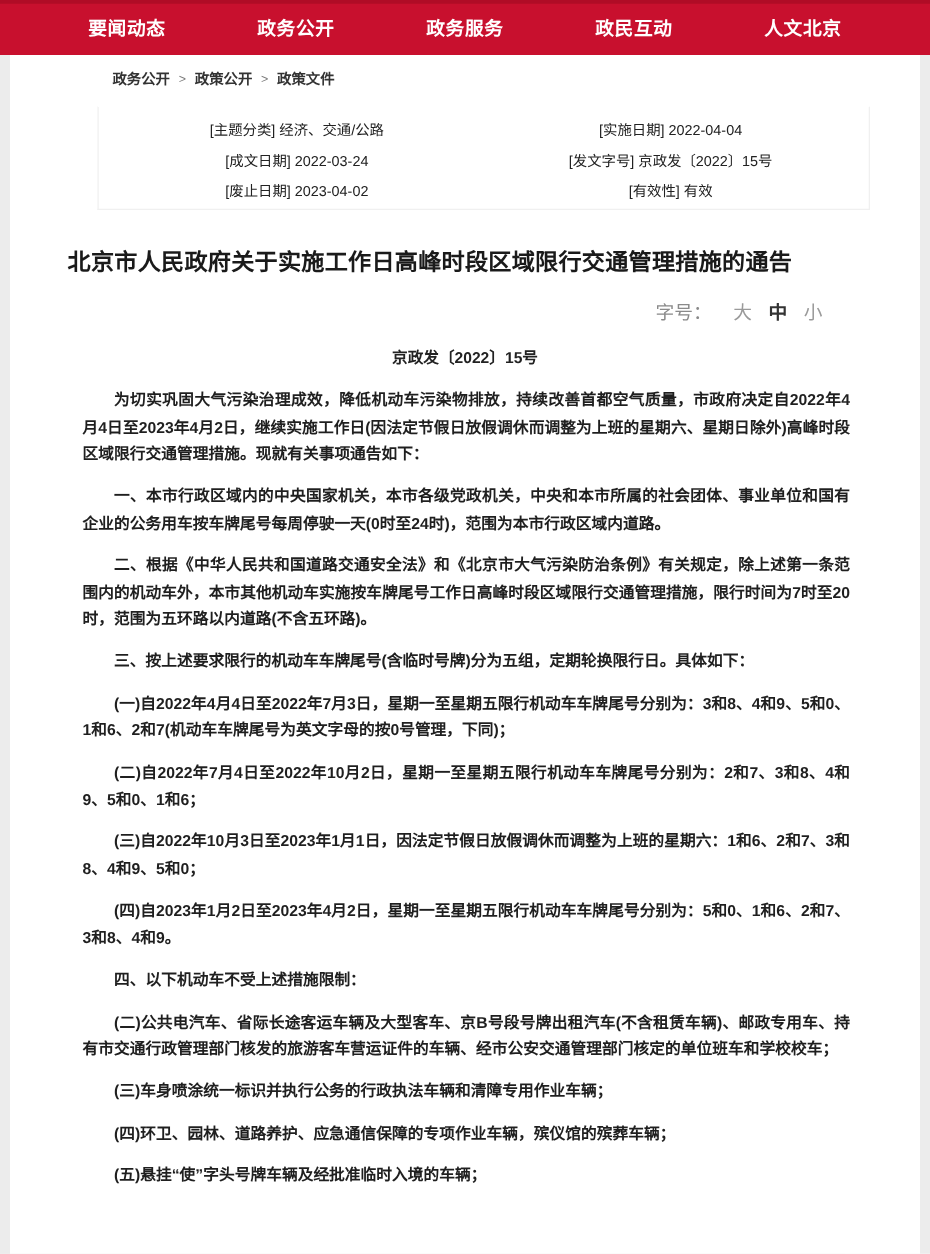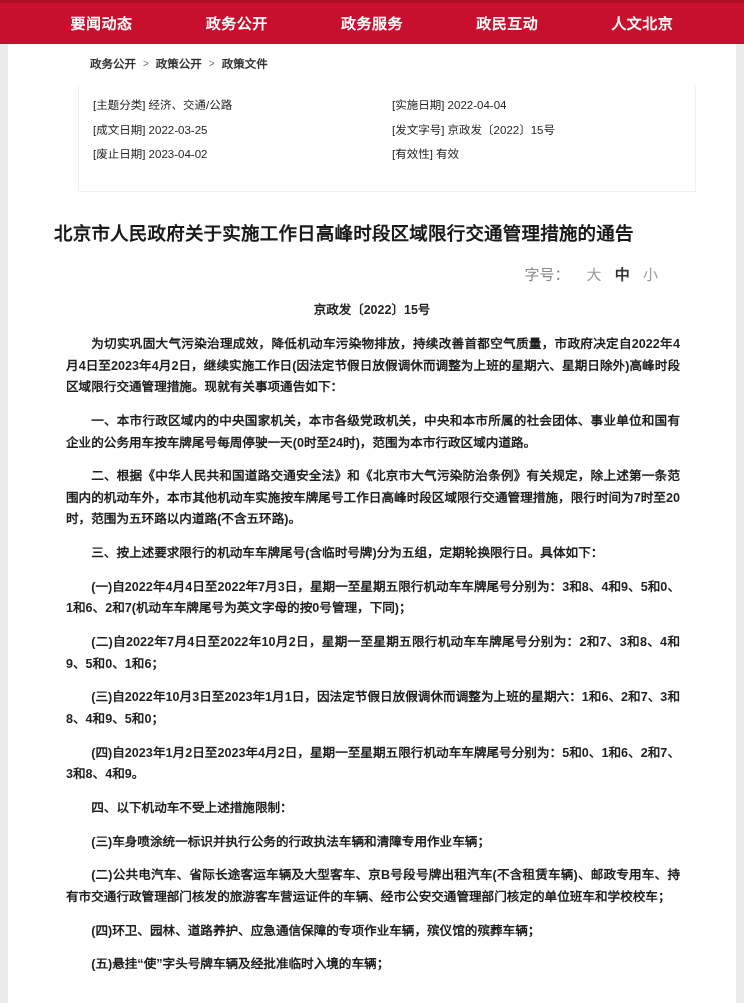--- a/index.html
+++ b/index.html
@@ -84,21 +84,22 @@
     font-weight: normal;
     font-size: 10px;
   }
 
   
   .meta-wrap {
     margin: 13px 40px 12px 70px;
     border: 1px solid #f0f0f0;
     border-top: 1px solid #ffffff;
     box-sizing: border-box;
-    padding: 12px 0 28px 0;
+    padding: 12px 0 4px 0;
+    text-align: center;
   }
   .meta-grid {
     display: grid;
     grid-template-columns: 1fr 1fr;
     row-gap: 9px;
     column-gap: 10px;
     padding: 0 14px 0 14px;
   }
   .meta-item {
     font-size: 11.5px;
@@ -196,21 +197,21 @@
         <div class="meta-item">
           <span class="mlabel">[主题分类]</span>
           <span class="mval">经济、交通/公路</span>
         </div>
         <div class="meta-item">
           <span class="mlabel">[实施日期]</span>
           <span class="mval">2022-04-04</span>
         </div>
         <div class="meta-item">
           <span class="mlabel">[成文日期]</span>
-          <span class="mval">2022-03-25</span>
+          <span class="mval">2022-03-24</span>
         </div>
         <div class="meta-item">
           <span class="mlabel">[发文字号]</span>
           <span class="mval">京政发〔2022〕15号</span>
         </div>
         <div class="meta-item">
           <span class="mlabel">[废止日期]</span>
           <span class="mval">2023-04-02</span>
         </div>
         <div class="meta-item">
@@ -234,21 +235,21 @@
     <div class="doc-body">
       <p>为切实巩固大气污染治理成效，降低机动车污染物排放，持续改善首都空气质量，市政府决定自2022年4月4日至2023年4月2日，继续实施工作日(因法定节假日放假调休而调整为上班的星期六、星期日除外)高峰时段区域限行交通管理措施。现就有关事项通告如下：</p>
       <p>一、本市行政区域内的中央国家机关，本市各级党政机关，中央和本市所属的社会团体、事业单位和国有企业的公务用车按车牌尾号每周停驶一天(0时至24时)，范围为本市行政区域内道路。</p>
       <p>二、根据《中华人民共和国道路交通安全法》和《北京市大气污染防治条例》有关规定，除上述第一条范围内的机动车外，本市其他机动车实施按车牌尾号工作日高峰时段区域限行交通管理措施，限行时间为7时至20时，范围为五环路以内道路(不含五环路)。</p>
       <p>三、按上述要求限行的机动车车牌尾号(含临时号牌)分为五组，定期轮换限行日。具体如下：</p>
       <p>(一)自2022年4月4日至2022年7月3日，星期一至星期五限行机动车车牌尾号分别为：3和8、4和9、5和0、1和6、2和7(机动车车牌尾号为英文字母的按0号管理，下同)；</p>
       <p>(二)自2022年7月4日至2022年10月2日，星期一至星期五限行机动车车牌尾号分别为：2和7、3和8、4和9、5和0、1和6；</p>
       <p>(三)自2022年10月3日至2023年1月1日，因法定节假日放假调休而调整为上班的星期六：1和6、2和7、3和8、4和9、5和0；</p>
       <p>(四)自2023年1月2日至2023年4月2日，星期一至星期五限行机动车车牌尾号分别为：5和0、1和6、2和7、3和8、4和9。</p>
       <p>四、以下机动车不受上述措施限制：</p>
+      <p>(二)公共电汽车、省际长途客运车辆及大型客车、京B号段号牌出租汽车(不含租赁车辆)、邮政专用车、持有市交通行政管理部门核发的旅游客车营运证件的车辆、经市公安交通管理部门核定的单位班车和学校校车；</p>
       <p>(三)车身喷涂统一标识并执行公务的行政执法车辆和清障专用作业车辆；</p>
-      <p>(二)公共电汽车、省际长途客运车辆及大型客车、京B号段号牌出租汽车(不含租赁车辆)、邮政专用车、持有市交通行政管理部门核发的旅游客车营运证件的车辆、经市公安交通管理部门核定的单位班车和学校校车；</p>
       <p>(四)环卫、园林、道路养护、应急通信保障的专项作业车辆，殡仪馆的殡葬车辆；</p>
       <p>(五)悬挂“使”字头号牌车辆及经批准临时入境的车辆；</p>
 
     </div>
 
   </div>
 </div>
 
 </body></html>

